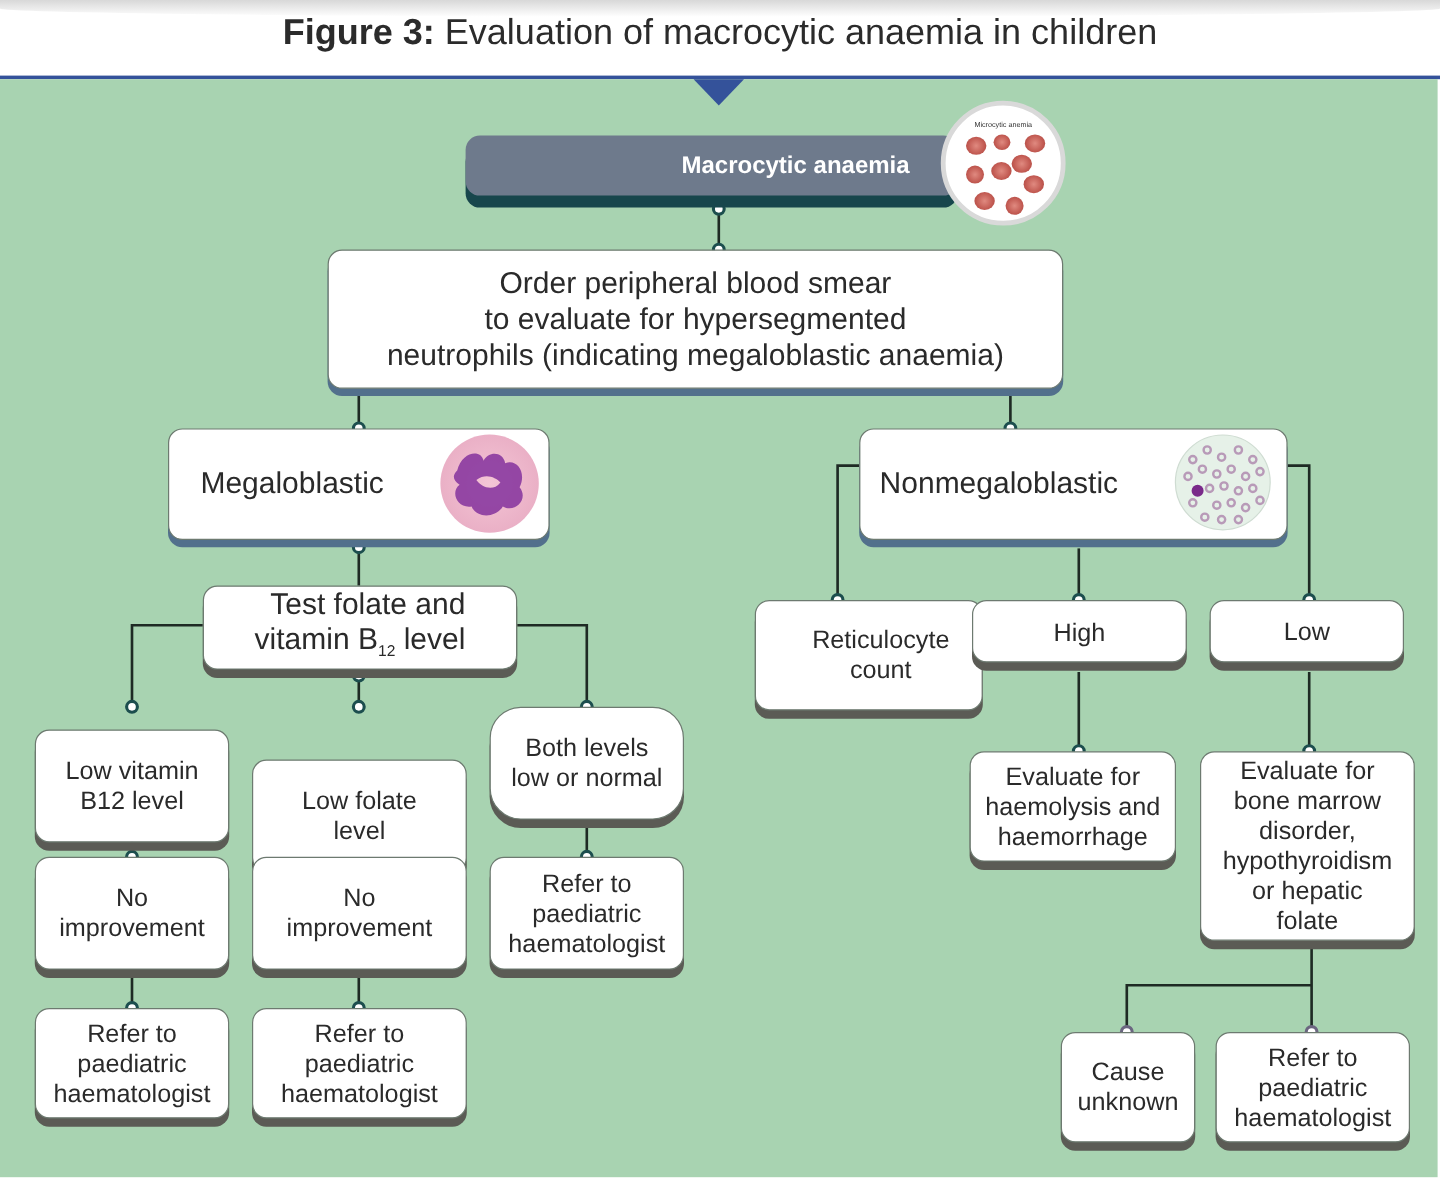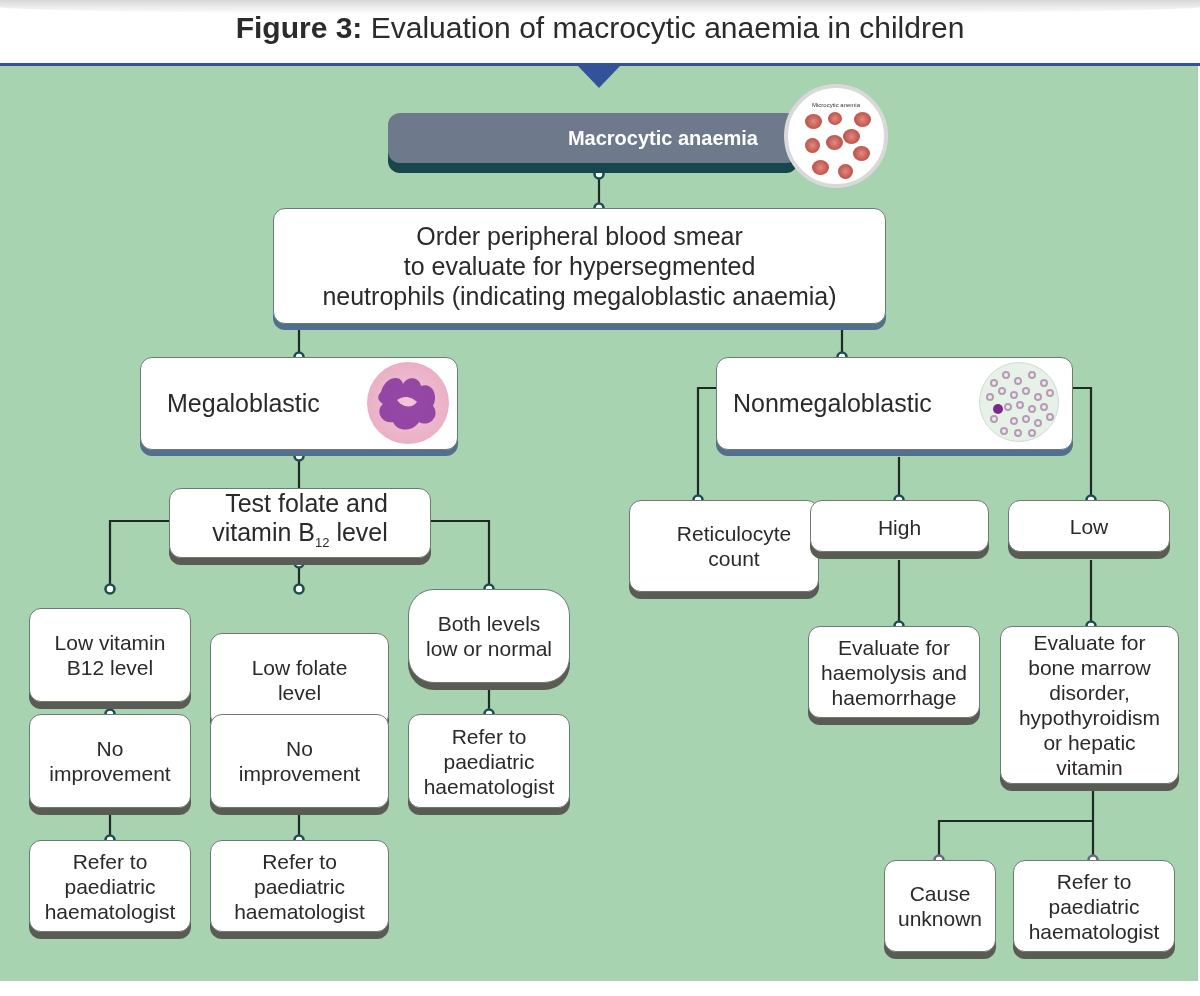--- a/index.html
+++ b/index.html
@@ -246,21 +246,21 @@
       <div>haemorrhage</div>
     </div>
 </div>
 <div class="box" style="left:1000px;top:626px;width:179px;height:158px;">
   <div>
     <div>Evaluate for</div>
     <div>bone marrow</div>
     <div>disorder,</div>
     <div>hypothyroidism</div>
     <div>or hepatic</div>
-    <div>vitamin</div>
+    <div>folate</div>
   </div>
 </div>
 <div class="box" style="left:884px;top:860px;width:112px;height:92px;">
   <div>
       <div>Cause</div>
       <div>unknown</div>
     </div>
 </div>
 <div class="box" style="left:1013px;top:860px;width:162px;height:92px;">
   <div>

